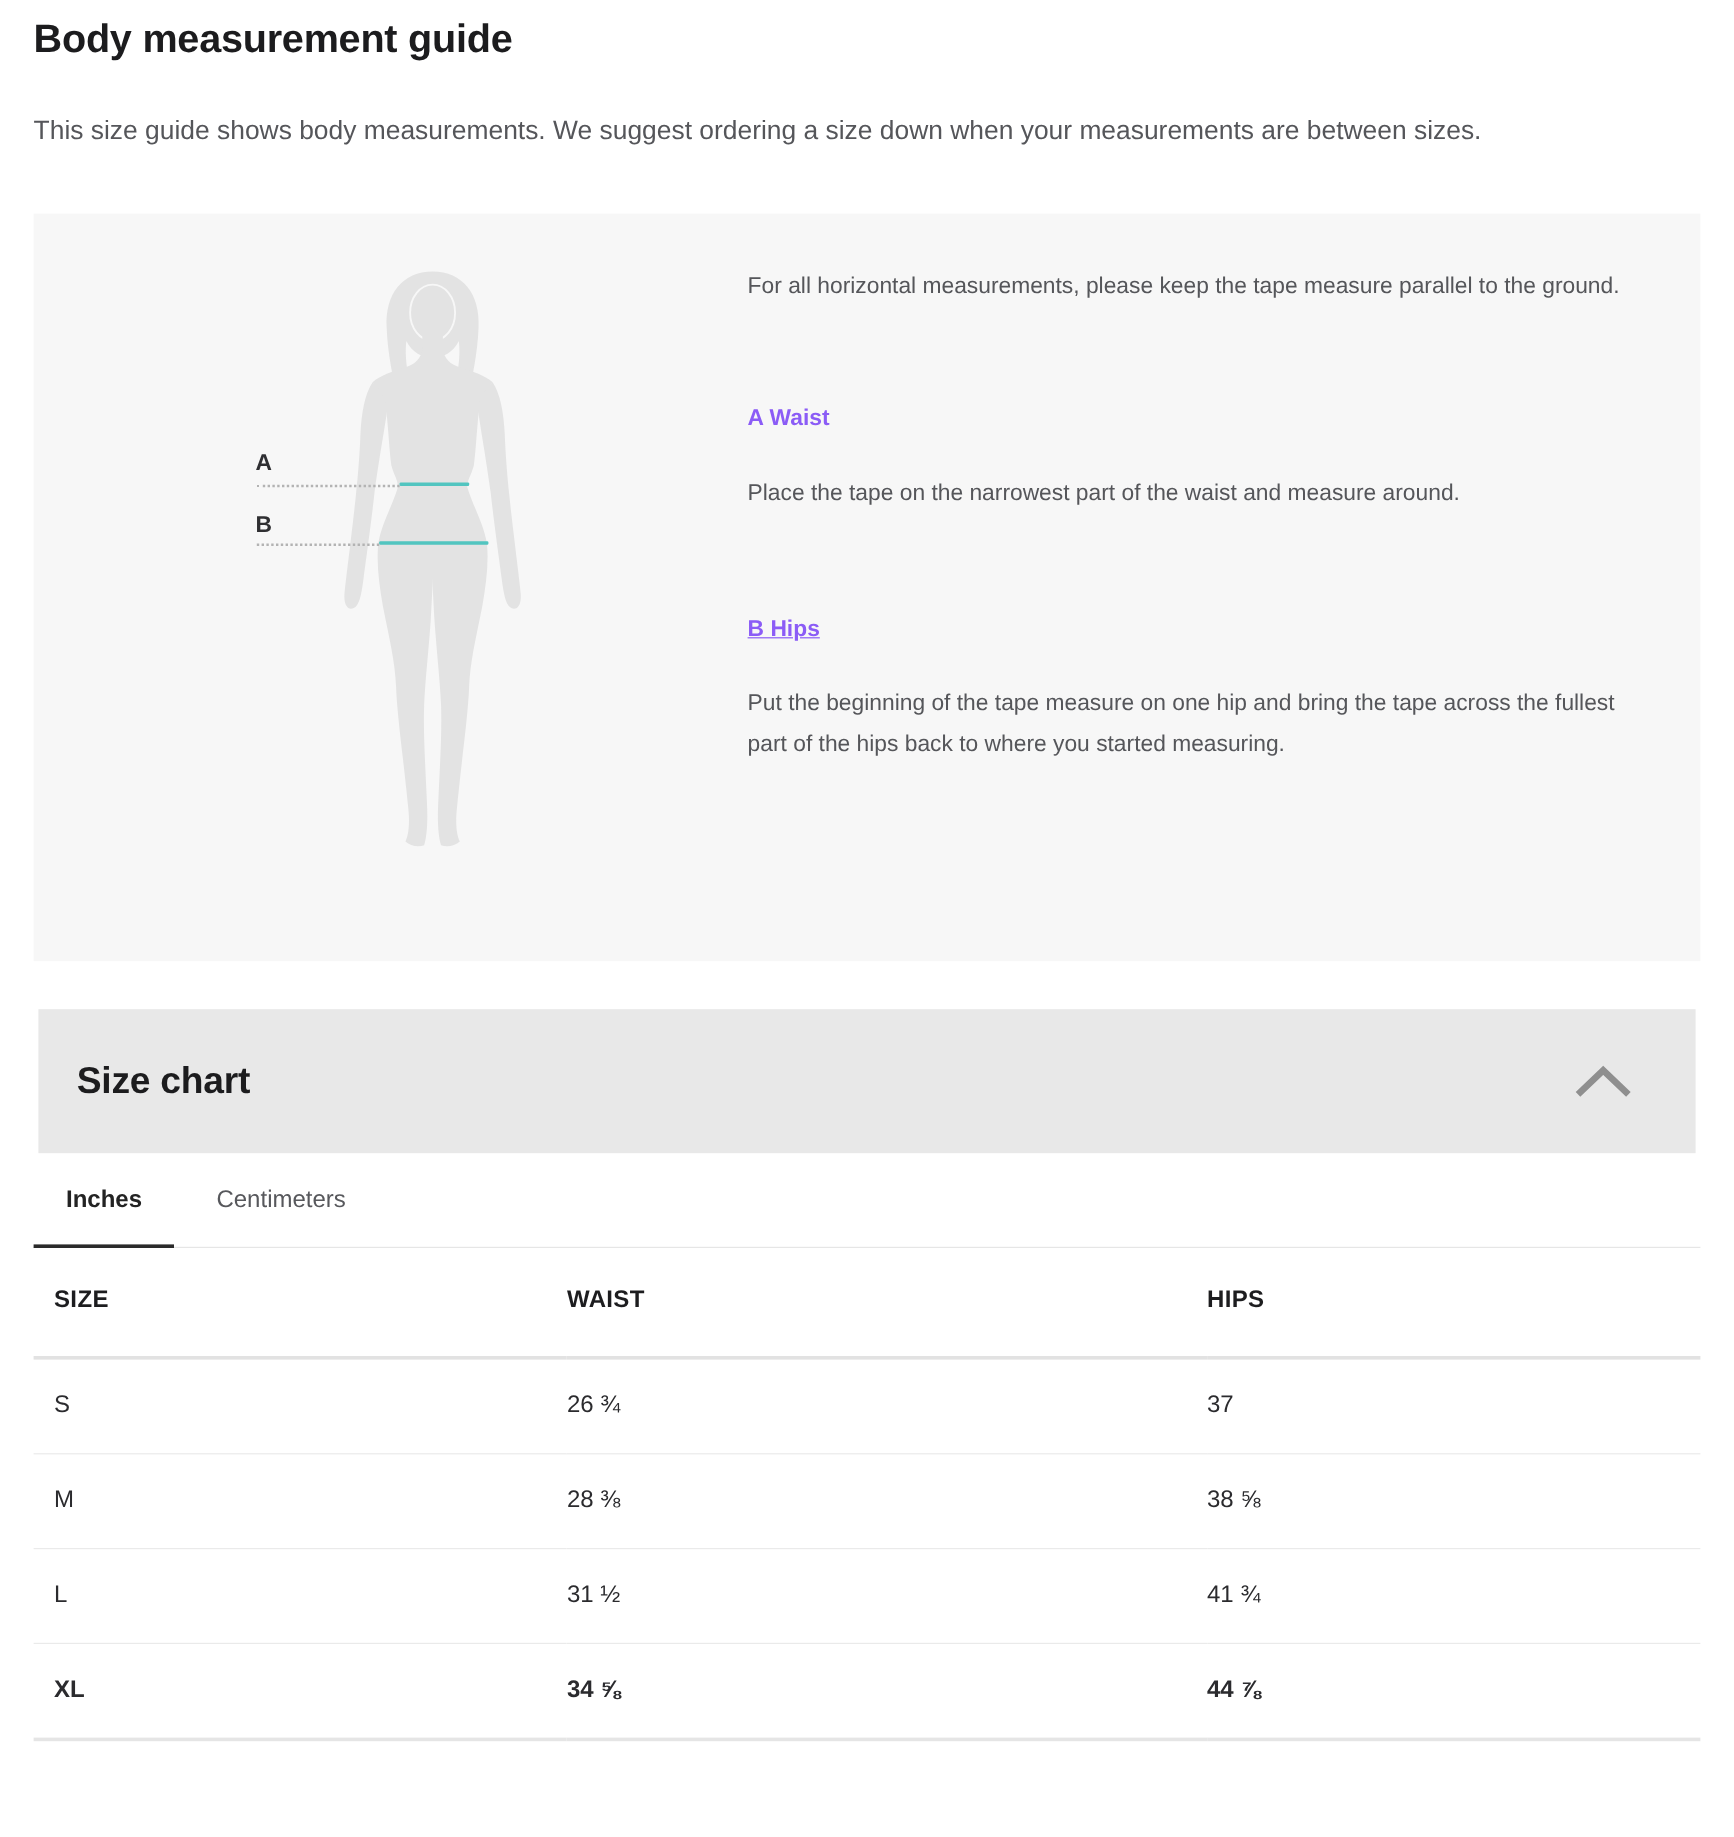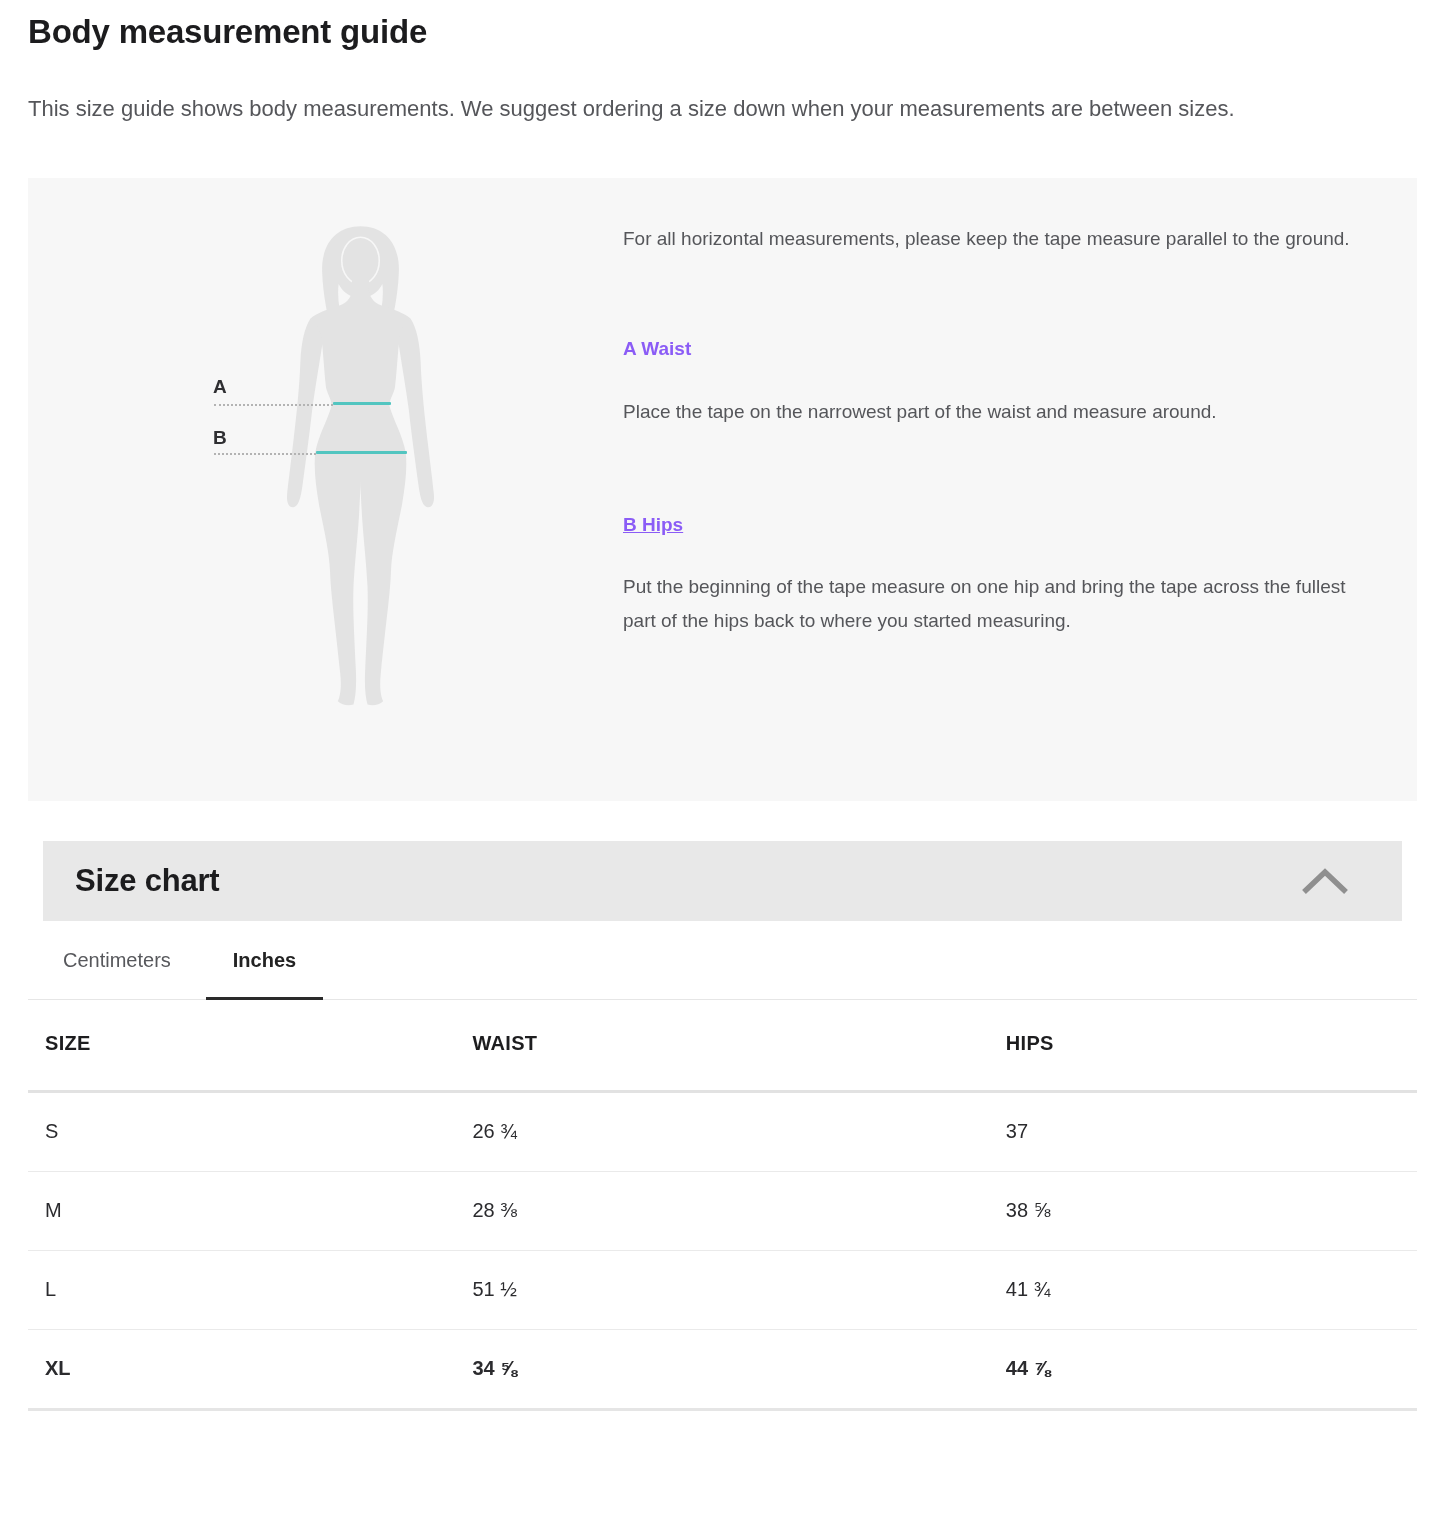--- a/index.html
+++ b/index.html
@@ -53,21 +53,21 @@
   .instructions h3{
     margin:0;font-size:19px;line-height:24px;font-weight:700;color:#8b5cf6;
   }
   .instructions h3.sec-a{margin-top:81px;}
   .instructions p.sec-a-text{margin-top:34px;}
   .instructions h3.sec-b{margin-top:84px;text-decoration:underline;}
   .instructions p.sec-b-text{margin-top:33px;}
 
   
   .chart-banner{
-    margin:40px 43px 0;height:80px;background:var(--banner-bg,#e8e8e8);
+    margin:40px 32px 0;height:120px;background:var(--banner-bg,#e8e8e8);
     display:flex;align-items:center;justify-content:space-between;
     padding:0 32px;cursor:pointer;
   }
   .chart-banner h2{
     margin:0;font-size:31px;font-weight:700;color:#1c1c1e;letter-spacing:-0.2px;
   }
   .collapse-btn{
     background:none;border:none;padding:6px;margin-right:14px;cursor:pointer;
     display:flex;align-items:center;justify-content:center;
   }
@@ -198,22 +198,22 @@
   <header class="chart-banner">
     <h2>Size chart</h2>
     <button class="collapse-btn" aria-label="Collapse size chart">
       <svg width="50" height="29" viewBox="0 0 50 29" aria-hidden="true">
         <polyline points="4,25 25,5 46,25" fill="none" stroke="#8f8f8f" stroke-width="5.5" stroke-linecap="butt" stroke-linejoin="miter"></polyline>
       </svg>
     </button>
   </header>
 
   <nav class="tabs">
+    <div class="tab active">Inches</div>
     <div class="tab inactive">Centimeters</div>
-    <div class="tab active">Inches</div>
   </nav>
 
   <table class="size-table">
     <colgroup>
         <col class="c1">
         <col class="c2">
         <col class="c3">
       </colgroup>
     <thead>
       <tr>
@@ -228,21 +228,21 @@
         <td>26 ¾</td>
         <td>37</td>
       </tr>
       <tr>
         <td>M</td>
         <td>28 ⅜</td>
         <td>38 ⅝</td>
       </tr>
       <tr>
         <td>L</td>
-        <td>51 ½</td>
+        <td>31 ½</td>
         <td>41 ¾</td>
       </tr>
       <tr>
         <td>XL</td>
         <td>34 ⅝</td>
         <td>44 ⅞</td>
       </tr>
     </tbody>
   </table>
 

